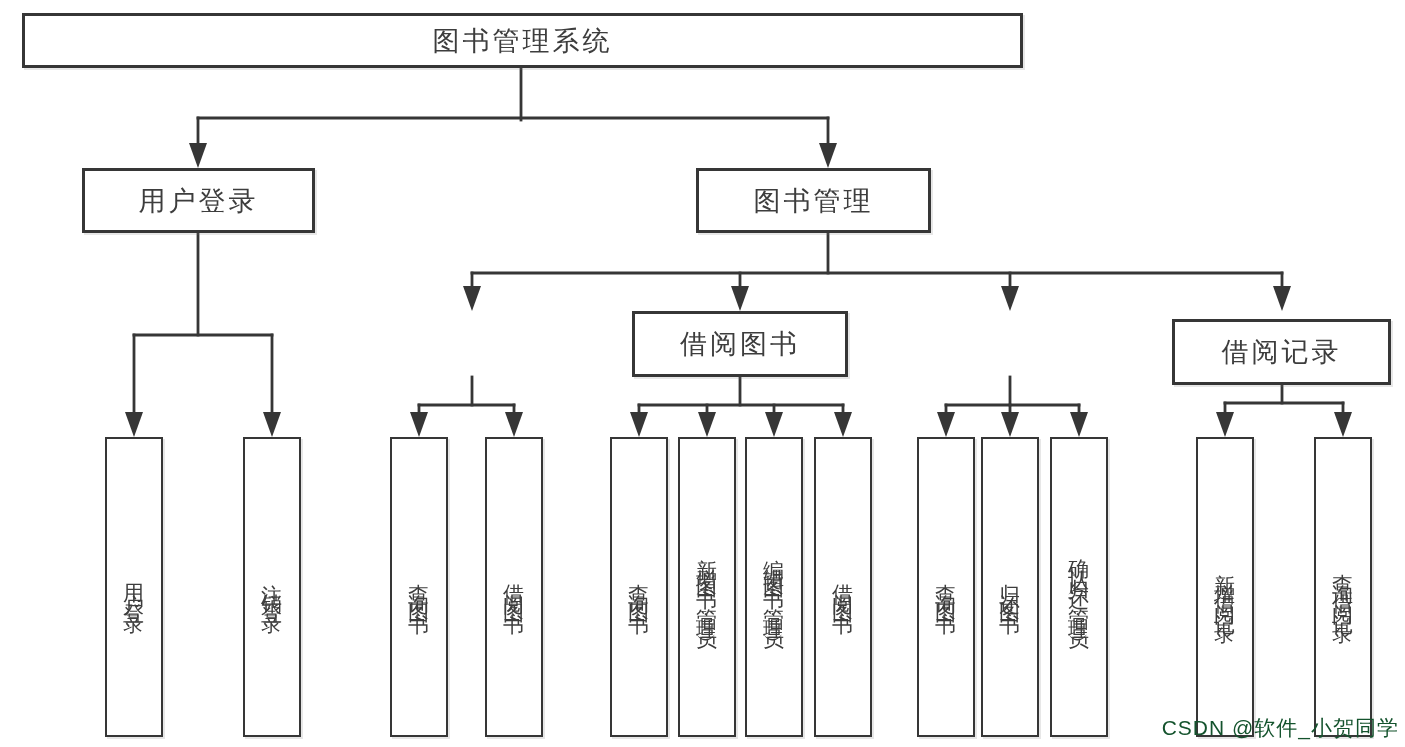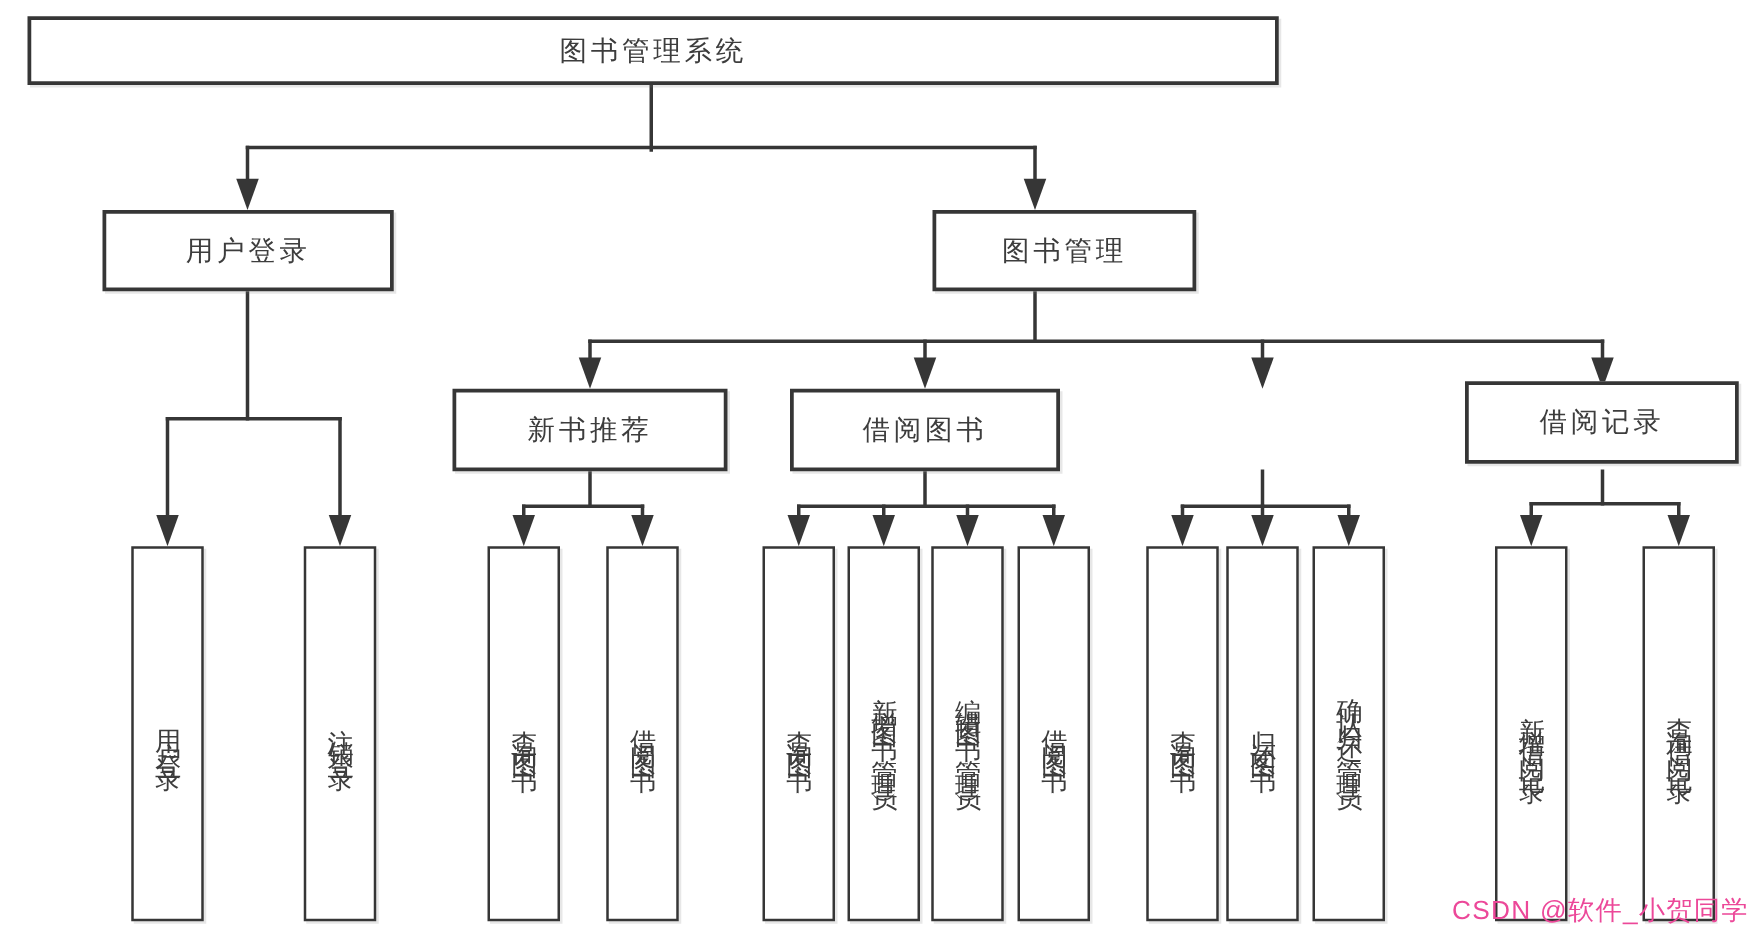--- a/index.html
+++ b/index.html
@@ -23,21 +23,21 @@
     background: #ffffff;
     border: 3px solid #363636;
     display: flex;
     align-items: center;
     justify-content: center;
     z-index: 2;
     color: #3d3d3d;
     box-shadow: 2px 2px 0 rgba(120,120,120,0.18);
   }
   .node.h span {
-    font-size: 22px;
+    font-size: 27px;
     letter-spacing: 3px;
     white-space: nowrap;
   }
   .node.v {
     border-width: 2.5px;
   }
   .node.v span {
     writing-mode: vertical-rl;
     text-orientation: mixed;
     font-size: 21px;
@@ -114,31 +114,28 @@
       <polygon points="1334,412 1352,412 1343,437" fill="#363636"></polygon>
     </svg>
 
   <div class="node h" style="left:22px;top:13px;width:1001px;height:55px">
     <span>图书管理系统</span>
   </div>
 
   <div class="node h" style="left:82px;top:168px;width:233px;height:65px">
     <span>用户登录</span>
   </div>
-  <div class="node h" style="left:746px;top:168px;width:211px;height:65px">
+  <div class="node h" style="left:696px;top:168px;width:235px;height:65px">
     <span>图书管理</span>
   </div>
 
-  <div class="node h" style="left:362px;top:311px;width:220px;height:66px">
-    <span>新书推荐</span>
-  </div>
   <div class="node h" style="left:632px;top:311px;width:216px;height:66px">
     <span>借阅图书</span>
   </div>
-  <div class="node h" style="left:1172px;top:305px;width:219px;height:66px">
+  <div class="node h" style="left:1172px;top:319px;width:219px;height:66px">
     <span>借阅记录</span>
   </div>
 
   <div class="node v" style="left:105px;top:437px;width:58px;height:300px">
     <span>用户登录</span>
   </div>
   <div class="node v" style="left:243px;top:437px;width:58px;height:300px">
     <span>注销登录</span>
   </div>
   <div class="node v" style="left:390px;top:437px;width:58px;height:300px">
@@ -168,15 +165,15 @@
   <div class="node v" style="left:1050px;top:437px;width:58px;height:300px">
     <span>确认归还（管理员）</span>
   </div>
   <div class="node v" style="left:1196px;top:437px;width:58px;height:300px">
     <span>新增借阅记录</span>
   </div>
   <div class="node v" style="left:1314px;top:437px;width:58px;height:300px">
     <span>查询借阅记录</span>
   </div>
 
-  <div class="watermark" style="color: #ec4899;">CSDN @软件_小贺同学</div>
+  <div class="watermark" style="color: #14532d;">CSDN @软件_小贺同学</div>
 
 </div>
 
 </body></html>

